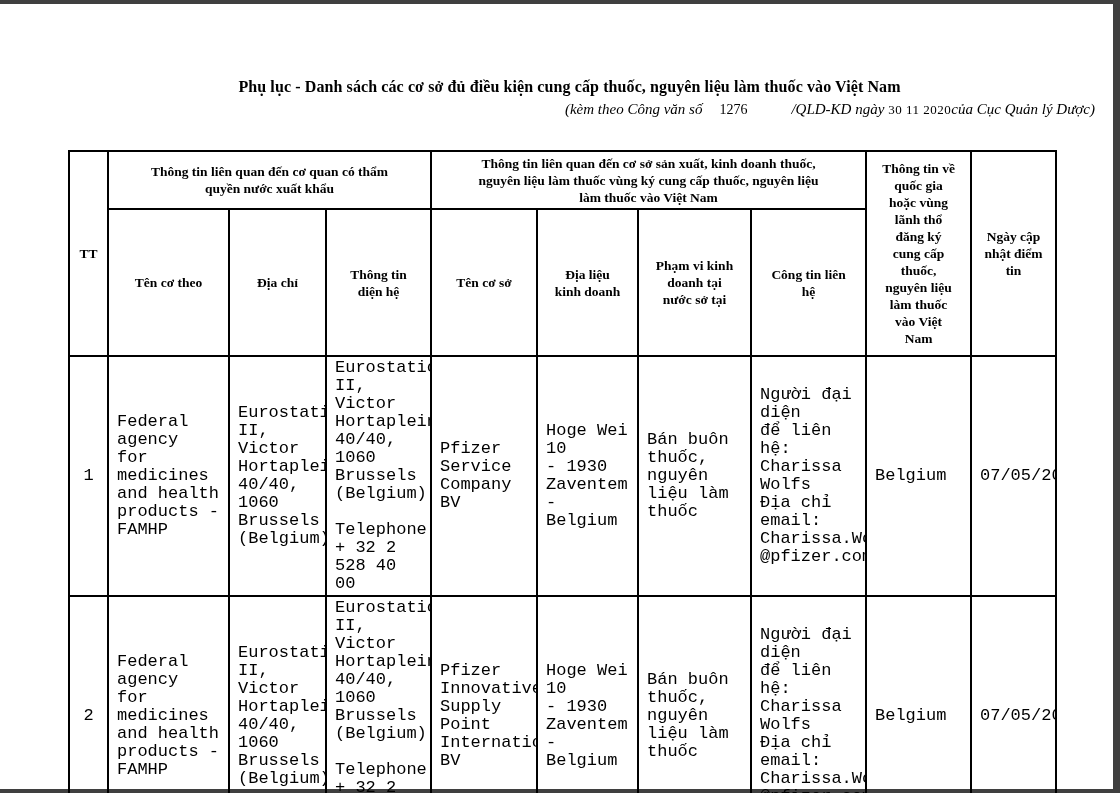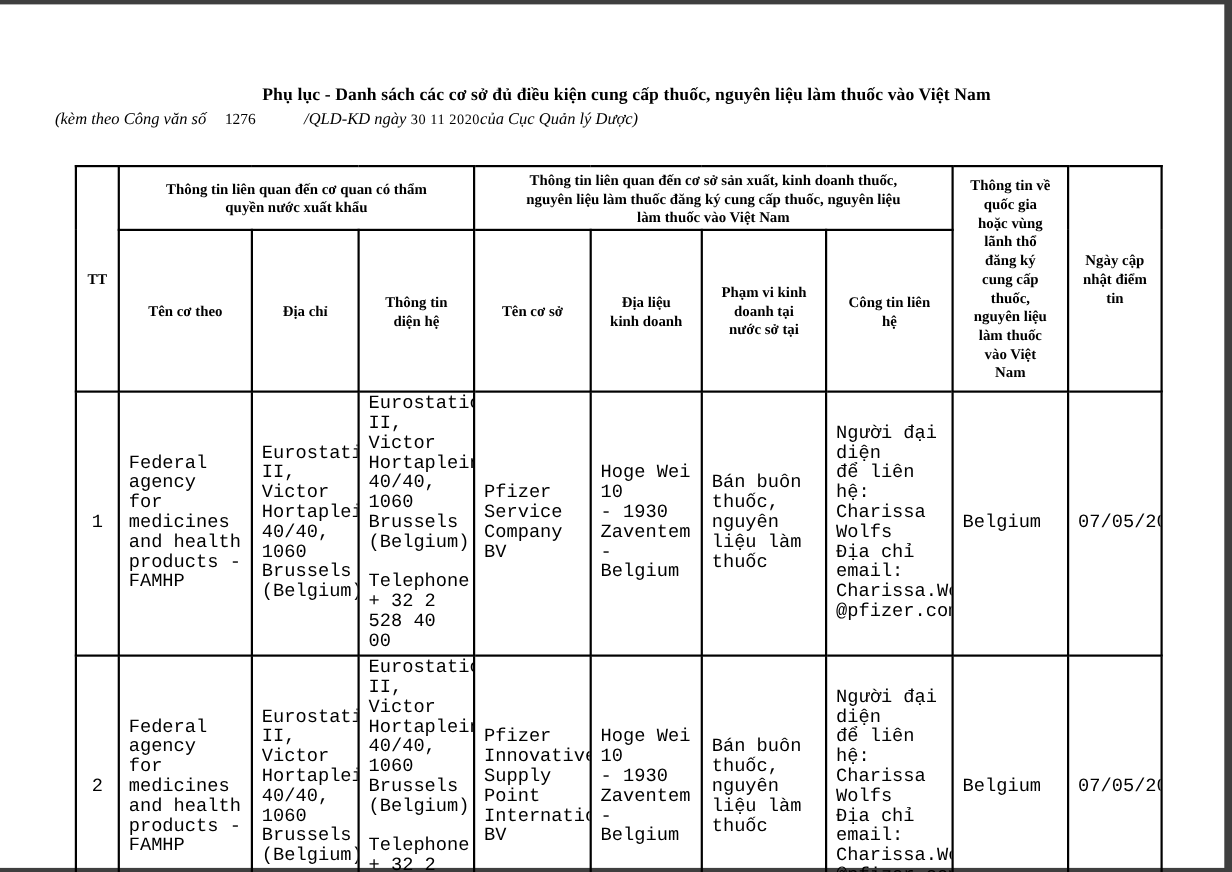--- a/index.html
+++ b/index.html
@@ -10,21 +10,21 @@
   .edge{position:absolute;background:#3f3f3f;}
   .edge-top{top:0;left:0;width:1120px;height:4px;}
   .edge-bottom{bottom:0;left:0;width:1120px;height:4px;}
   .edge-right{top:0;right:0;width:7px;height:793px;}
 
   .doc-title{
     position:absolute;top:78px;left:13px;width:1113px;text-align:center;
     font-weight:bold;font-size:16px;letter-spacing:.1px;
   }
   .doc-subtitle{
-    position:absolute;top:101px;left:0;width:1045px;text-align:left;
+    position:absolute;top:101px;left:0;width:1045px;text-align:right;
     font-style:italic;font-size:15px;
   }
   .doc-subtitle .inner{display:inline-block;transform:translateX(50px);}
   .doc-subtitle .num{font-style:normal;font-size:14px;margin:0 44px 0 17px;}
   .doc-subtitle .date{font-style:normal;font-size:13px;margin-left:4px;letter-spacing:.5px;}
 
   table.main{
     position:absolute;left:68px;top:150px;width:987px;
     border-collapse:collapse;table-layout:fixed;border:2px solid #000;
   }
@@ -65,21 +65,21 @@
       <col style="width:115px">
     <col style="width:105px">
       <col style="width:85px">
   </colgroup>
   <tbody>
       <tr style="height:58px">
     <td class="hdr" rowspan="2">TT</td>
     <td class="hdr pre" colspan="3">Thông tin liên quan đến cơ quan có thẩm
 quyền nước xuất khẩu</td>
     <td class="hdr pre" colspan="4">Thông tin liên quan đến cơ sở sản xuất, kinh doanh thuốc,
-nguyên liệu làm thuốc đăng ký cung cấp thuốc, nguyên liệu
+nguyên liệu làm thuốc vùng ký cung cấp thuốc, nguyên liệu
 làm thuốc vào Việt Nam</td>
     <td class="hdr pre" rowspan="2">Thông tin về
 quốc gia
 hoặc vùng
 lãnh thổ
 đăng ký
 cung cấp
 thuốc,
 nguyên liệu
 làm thuốc

